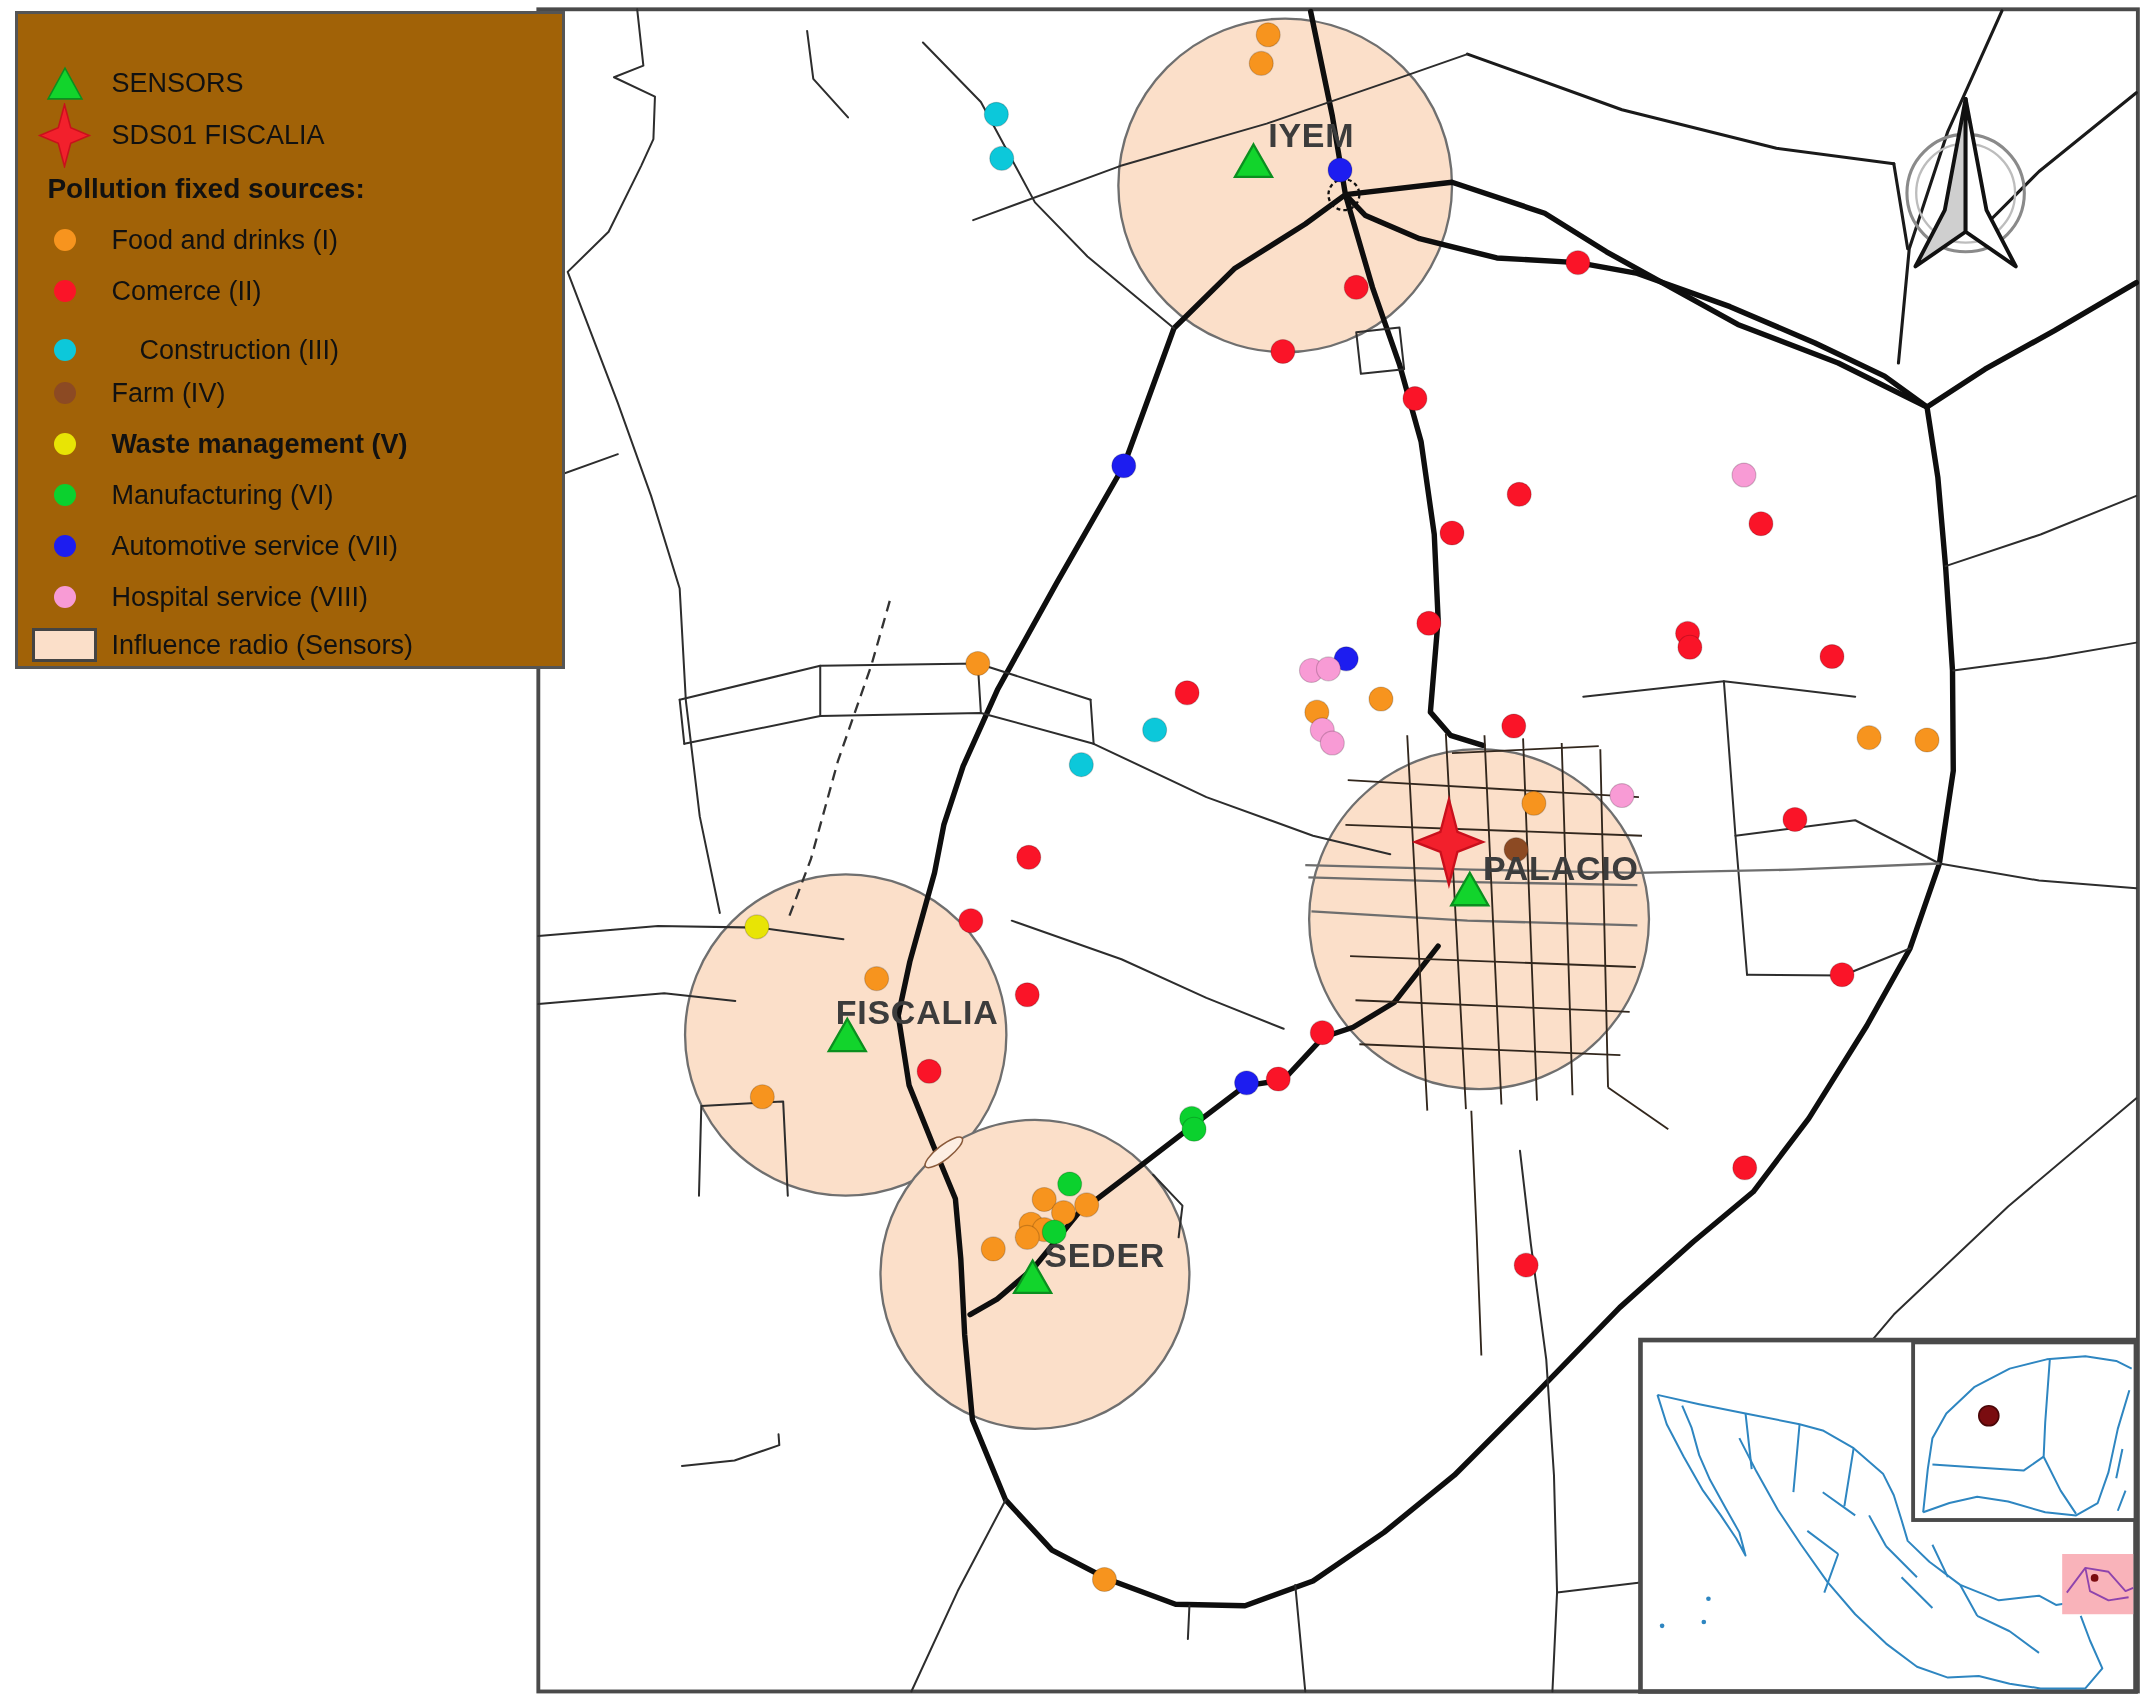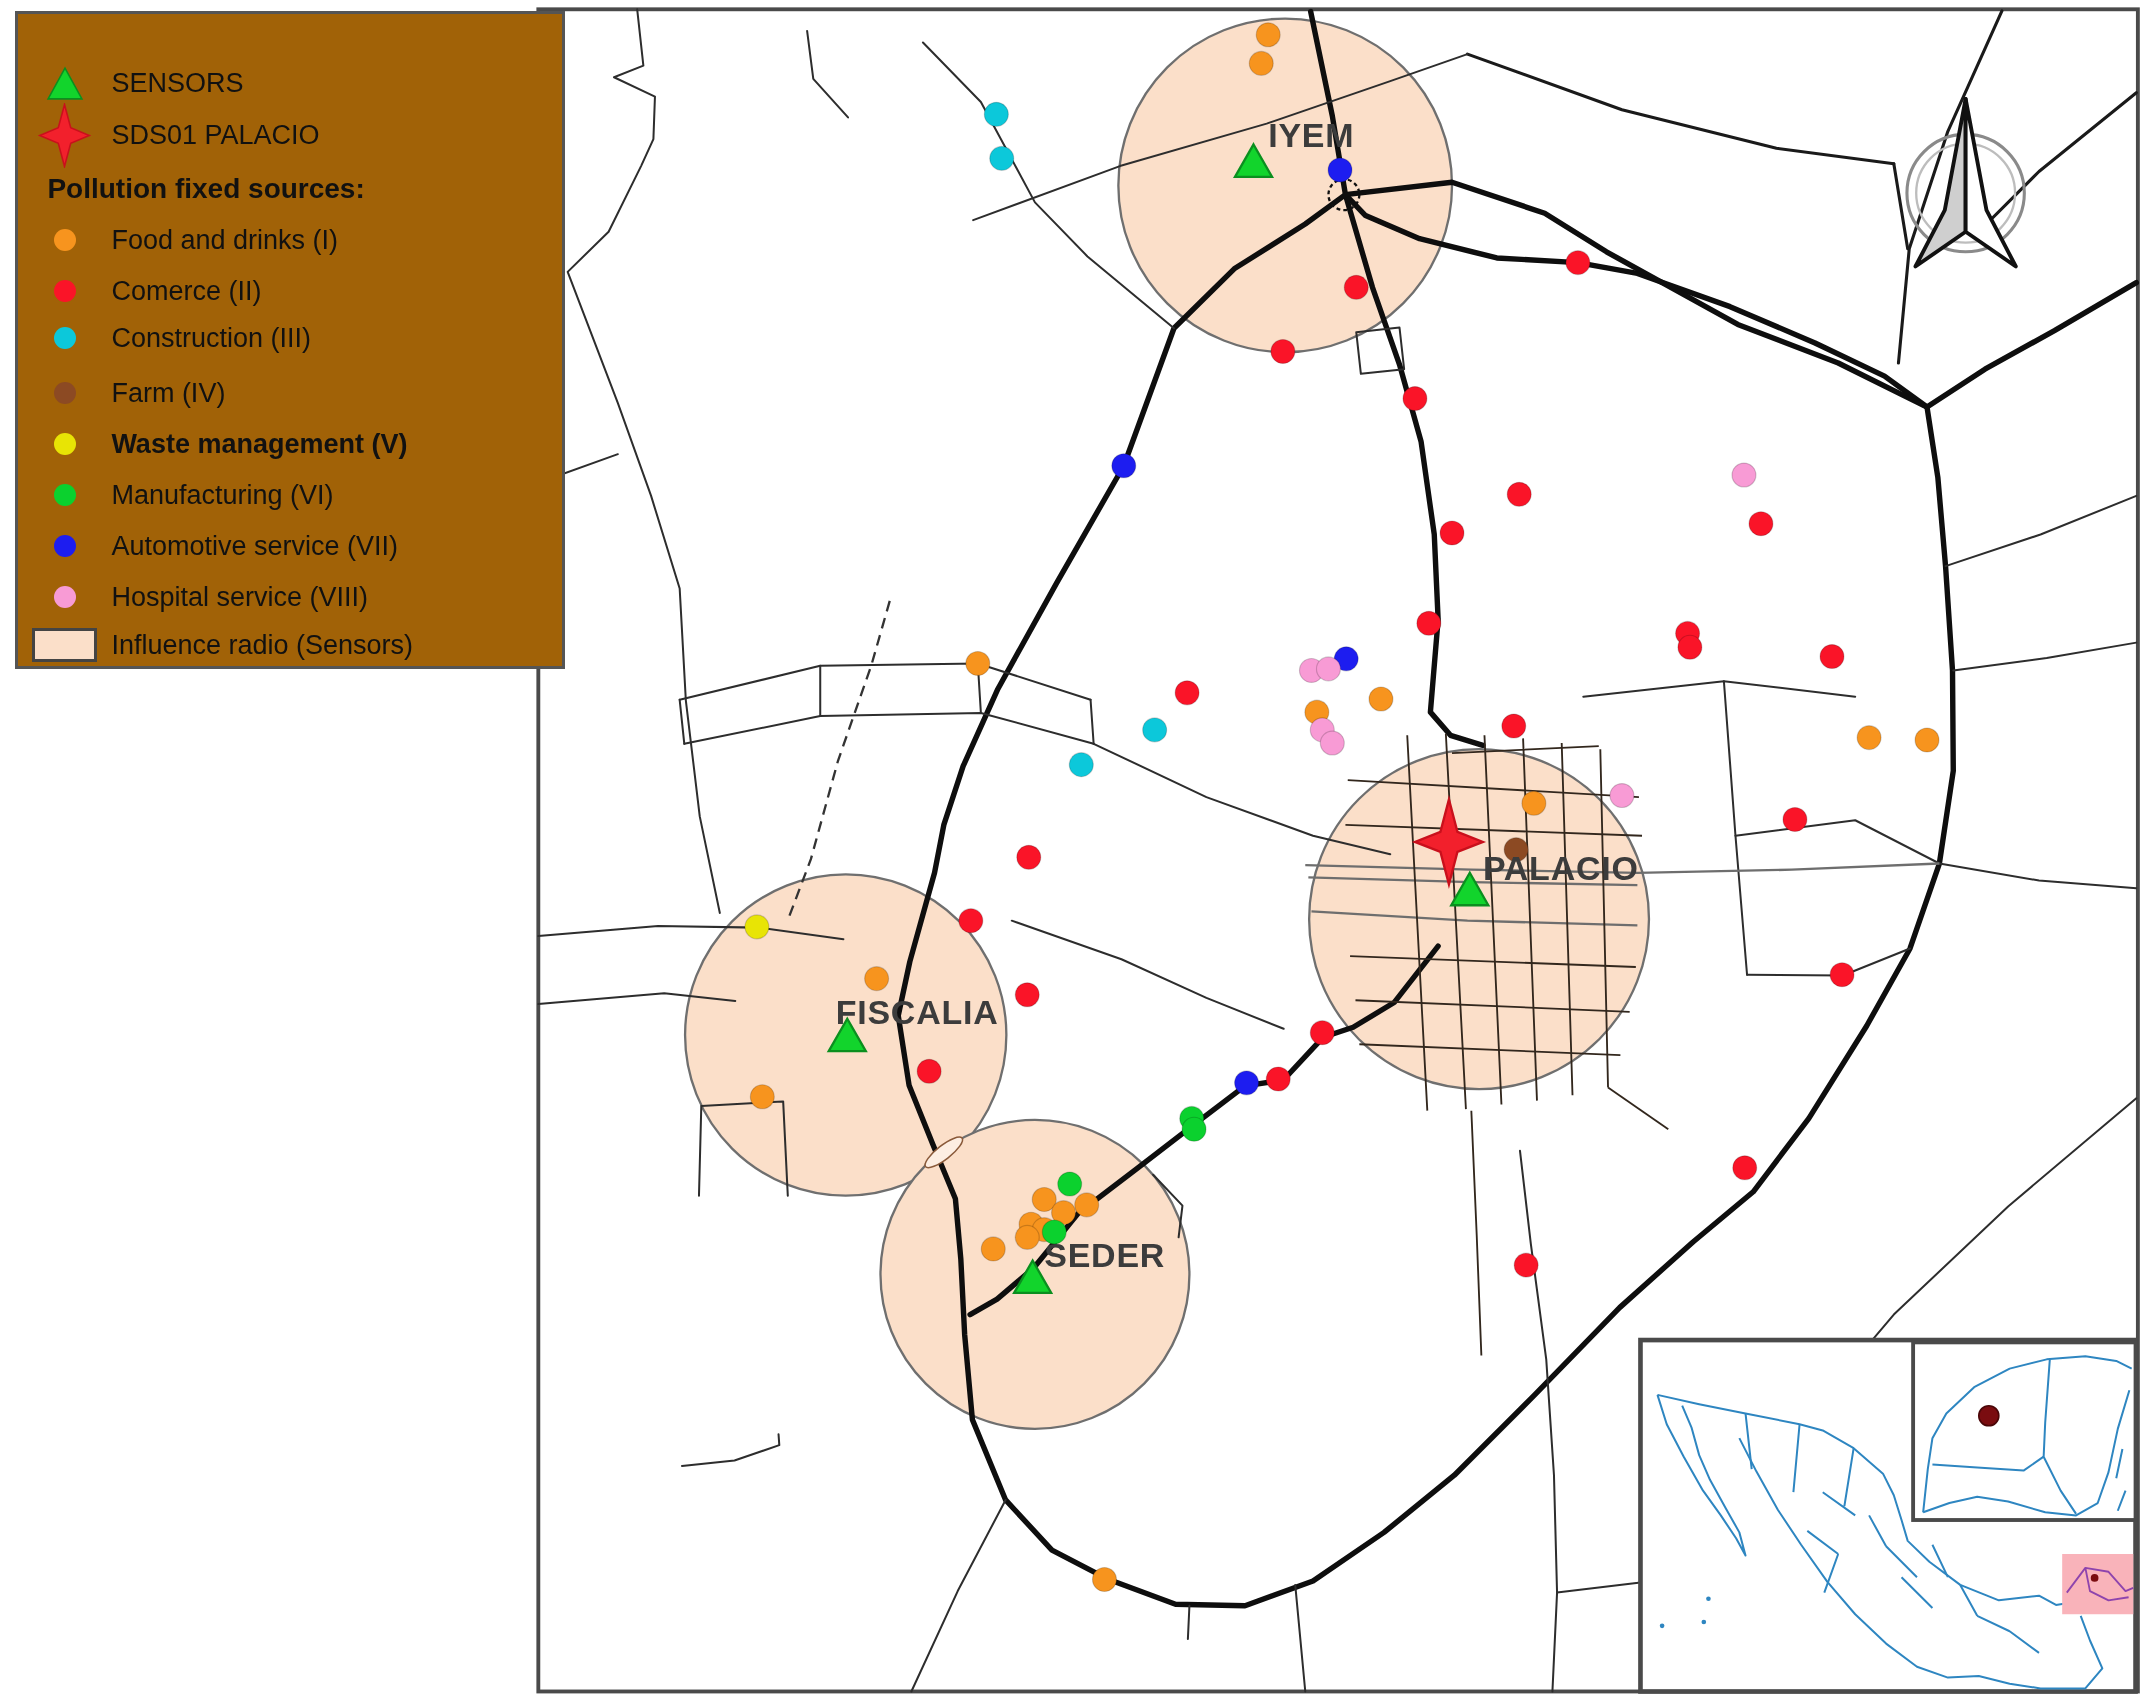--- a/index.html
+++ b/index.html
@@ -221,38 +221,38 @@
           </svg>
       </span>
       <span class="legend-label">SENSORS</span>
     </div>
     <div class="legend-row" style="top:97px;">
       <span class="legend-marker">
         <svg width="65" height="65" viewBox="-42 -42 84 84">
             <path d="M0,-40 L8,-10 L32,0 L8,10 L0,40 L-8,10 L-32,0 L-8,-10 Z" fill="#f2202c" stroke="#c9101c" stroke-width="2"></path>
           </svg>
       </span>
-      <span class="legend-label">SDS01 PALACIO</span>
+      <span class="legend-label">SDS01 FISCALIA</span>
     </div>
     <div class="legend-row" style="top:151px;">
       <span class="legend-heading">Pollution fixed sources:</span>
     </div>
     <div class="legend-row" style="top:202px;">
       <span class="legend-marker">
           <span class="legend-dot" style="background-color: rgb(247, 148, 30);"></span>
         </span>
       <span class="legend-label">Food and drinks (I)</span>
     </div>
     <div class="legend-row" style="top:253px;">
       <span class="legend-marker">
           <span class="legend-dot" style="background-color: rgb(250, 20, 40);"></span>
         </span>
       <span class="legend-label">Comerce (II)</span>
     </div>
-    <div class="legend-row" style="top:300px;">
+    <div class="legend-row" style="top:312px;gap:28px;">
       <span class="legend-marker">
           <span class="legend-dot" style="background-color: rgb(12, 200, 218);"></span>
         </span>
       <span class="legend-label">Construction (III)</span>
     </div>
     <div class="legend-row" style="top:355px;">
       <span class="legend-marker">
           <span class="legend-dot" style="background-color: rgb(140, 74, 35);"></span>
         </span>
       <span class="legend-label">Farm (IV)</span>

